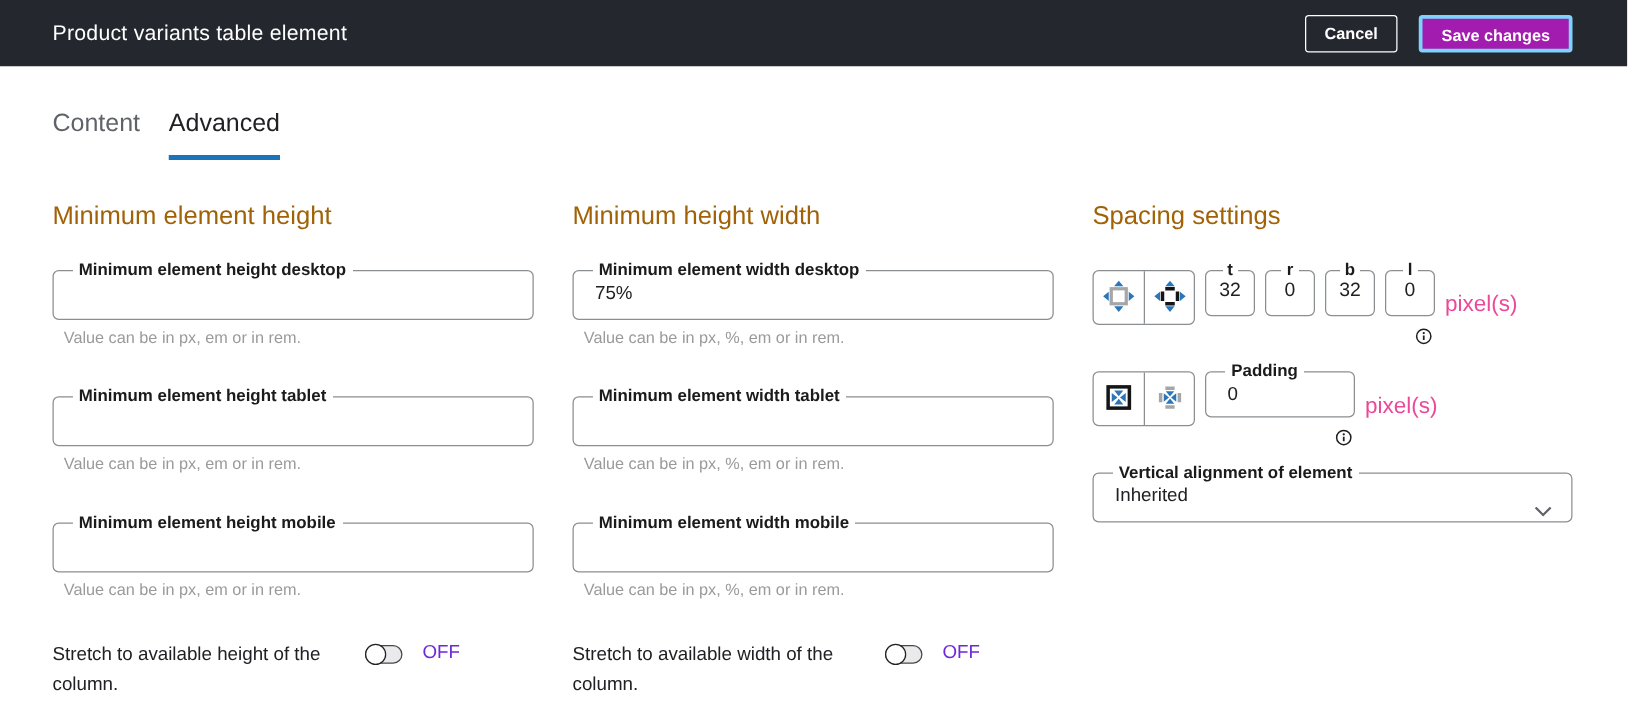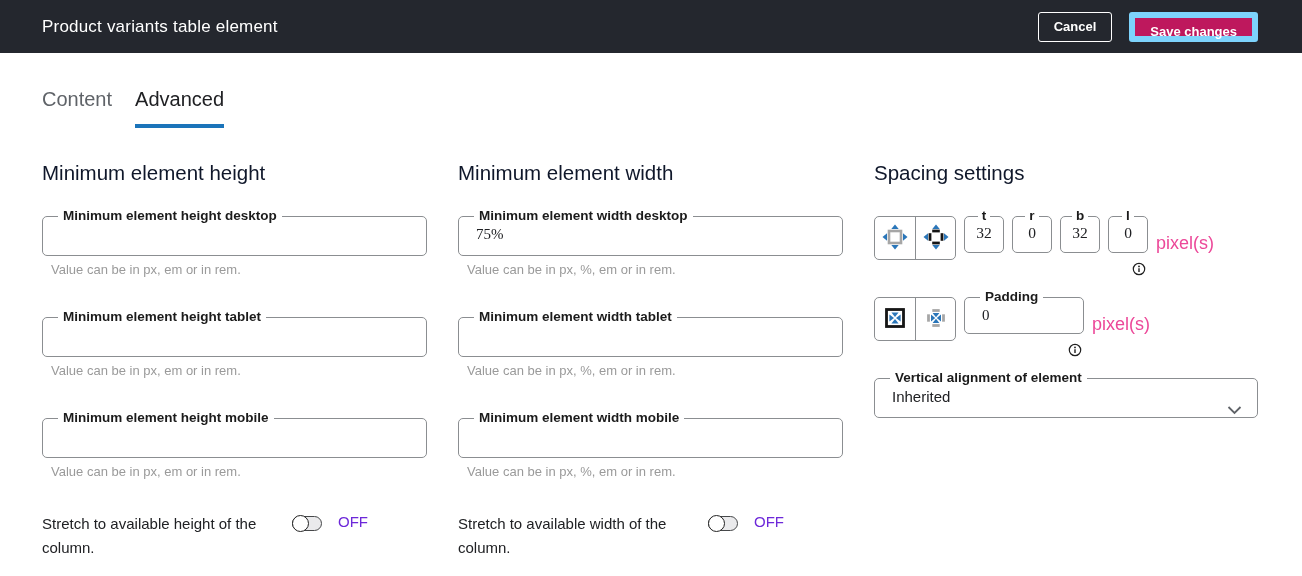--- a/index.html
+++ b/index.html
@@ -6,38 +6,38 @@
   html, body { width: 1302px; background: #ffffff; font-family: "Liberation Sans", sans-serif; }
   .page { width: 1302px; height: 576px; position: relative; background: #fff; overflow: hidden; }
 
   
   .topbar { height: 53px; background: #24272e; display: flex; align-items: center; padding: 0 44px 0 42px; }
   .topbar-title { color: #ffffff; font-size: 17px; font-weight: 400; letter-spacing: .2px; }
   .topbar-actions { margin-left: auto; display: flex; gap: 17px; align-items: flex-end; }
   .btn { height: 30px; font-size: 13px; font-weight: bold; border-radius: 3px; padding: 0 15px;
          font-family: inherit; cursor: pointer; line-height: 28px; }
   .btn-cancel { background: transparent; border: 1px solid #ffffff; color: #ffffff; }
-  .btn-save   { background: #be185d; border: 6px solid #7dd3fc; color: #ffffff; }
+  .btn-save   { background: #a21caf; border: 3px solid #7dd3fc; color: #ffffff; }
 
   
   .content { padding: 35px 44px 0 42px; }
   .tabs { display: flex; gap: 23px; }
   .tab { font-size: 20px; color: #5f6368; padding-bottom: 13px; cursor: pointer; border-bottom: 4px solid transparent; }
   .tab.active { color: #202124; border-bottom-color: #1b74ba; }
 
   
   .columns { display: flex; gap: 31px; margin-top: 33px; }
   .col { width: 385px; flex: none; }
   .col.col-spacing { width: 384px; }
-  .section-title { font-size: 20.5px; font-weight: 400; color: #0f172a; margin-bottom: 24px; }
+  .section-title { font-size: 20.5px; font-weight: 400; color: #a16207; margin-bottom: 24px; }
 
   
   fieldset.tf { border: 1px solid #8b8e91; border-radius: 5px; height: 47px; padding: 0 12px 0 15px; min-inline-size: 0; }
   fieldset.tf legend { font-size: 13.5px; font-weight: bold; color: #1b1b1b; padding: 0 5px; line-height: 14px; white-space: nowrap; }
-  fieldset.tf input { width: 100%; border: 0; outline: 0; background: transparent; font-family: Liberation Serif, serif;
+  fieldset.tf input { width: 100%; border: 0; outline: 0; background: transparent; font-family: Liberation Sans, sans-serif;
                       font-size: 15px; color: #202124; padding: 3px 0 6px 2px; }
   .field-block { margin-bottom: 33px; }
   .helper { font-size: 13px; color: #9a9a9a; margin: 6px 0 0 9px; }
 
   
   .spacing-row { position: relative; display: flex; align-items: flex-start; margin-bottom: 13px; height: 68px; }
   .icon-group { display: flex; border: 1px solid #8b8e91; border-radius: 5px; height: 44px; margin-top: 7px; background: #fff; }
   .icon-btn { width: 40px; height: 42px; display: flex; align-items: center; justify-content: center; cursor: pointer; background: transparent; border: 0; padding: 0; }
   .icon-btn + .icon-btn { border-left: 1px solid #8b8e91; }
   .small-fields { display: flex; gap: 8px; margin-left: 8px; }
@@ -116,21 +116,21 @@
         <div class="stretch-row">
           <div class="stretch-label">Stretch to available height of the column.</div>
           <div class="switch">
             <div class="switch-knob"></div>
           </div>
           <div class="switch-state">OFF</div>
         </div>
       </div>
 
       <div class="col">
-        <div class="section-title">Minimum element width</div>
+        <div class="section-title">Minimum height width</div>
 
         <div class="field-block">
           <fieldset class="tf">
             <legend>Minimum element width desktop</legend>
             <input type="text" value="75%" style="">
           </fieldset>
           <div class="helper">Value can be in px, %, em or in rem.</div>
         </div>
 
         <div class="field-block">

